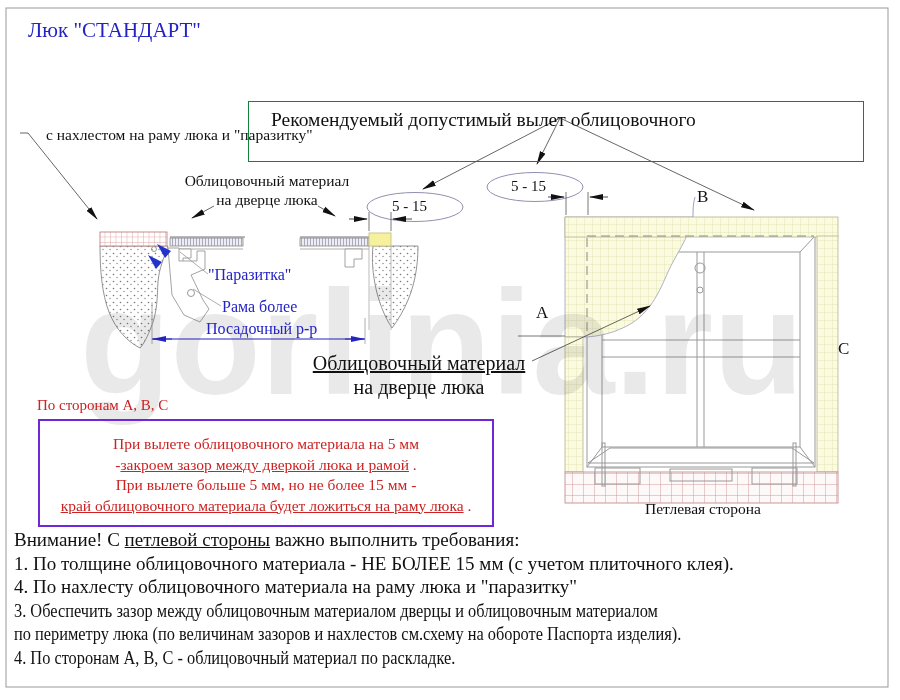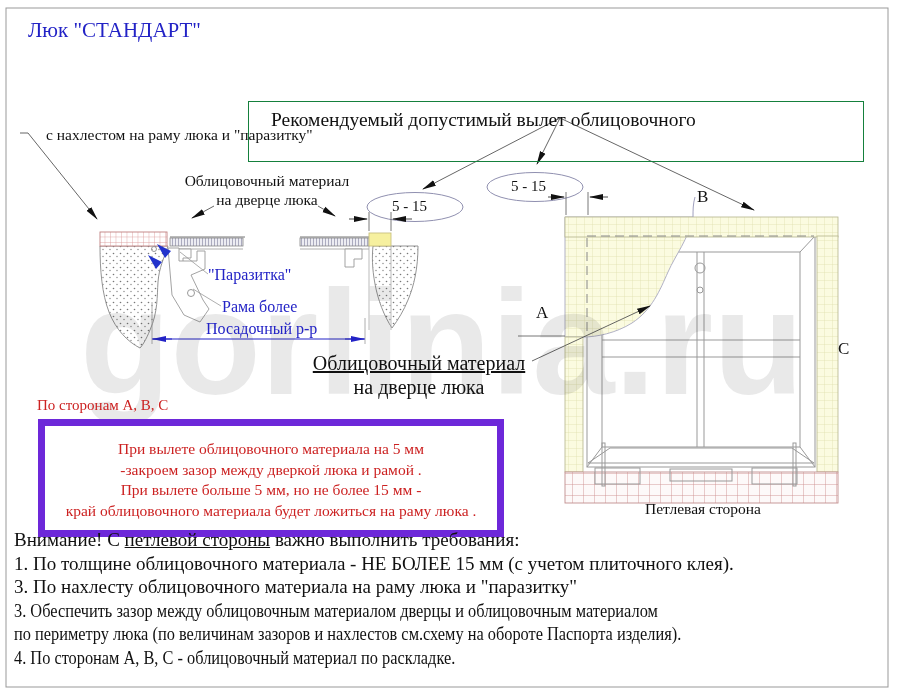--- a/index.html
+++ b/index.html
@@ -27,24 +27,24 @@
   #dim2{left:511px;top:178px;}
   .side-letter{font-size:17px;}
   #side-a{left:536px;top:303px;}
   #side-b{left:697px;top:187px;}
   #side-c{left:838px;top:339px;}
   #lbl-hinge-side{left:628px;top:500px;width:150px;text-align:center;font-size:15.5px;}
   #label-door-big{left:303px;top:352px;width:232px;text-align:center;font-size:20px;line-height:23.5px;}
   #label-door-big .u1{text-decoration:underline;}
   .red{color:#cc2222;margin-top:8px;}
   #red-heading{left:37px;top:389px;font-size:15px;}
-  #red-box{left:38px;top:411px;width:452px;height:104px;border:7px solid #6d28d9;z-index:3;}
+  #red-box{left:38px;top:411px;width:452px;height:104px;border:2px solid #6d28d9;z-index:3;}
   #red-box .ln{font-size:15.5px;line-height:20.5px;text-align:center;white-space:nowrap;}
   #red-box .pad{padding-top:13px;}
-  #red-box .u{text-align:right;}
+  #red-box .u{text-decoration:underline;text-align:right;}
   #req{left:14px;top:528px;width:870px;}
   #req .ln{font-size:19px;line-height:23.5px;white-space:nowrap;}
   #req .cond{transform:scaleX(0.86);transform-origin:left top;}
   #req .u{text-decoration:underline;}
 </style>
 </head>
 <body>
 
 <div id="page">
 
@@ -216,19 +216,19 @@
   <div class="abs red" id="red-box">
     <div class="ln pad">При вылете облицовочного материала  на 5 мм</div>
     <div class="ln"><span>-</span><span class="u">закроем зазор между дверкой люка и рамой</span><span> .</span></div>
     <div class="ln">При вылете больше 5 мм, но не более 15 мм -</div>
     <div class="ln"><span class="u">край облицовочного материала будет ложиться на раму люка</span><span> .</span></div>
   </div>
 
   <div class="txt" id="req">
     <div class="ln"><span>Внимание! С </span><span class="u">петлевой стороны</span><span> важно выполнить требования:</span></div>
     <div class="ln">1. По толщине облицовочного материала - НЕ БОЛЕЕ 15 мм (с учетом плиточного клея).</div>
-    <div class="ln">3. По нахлесту облицовочного материала на раму люка и "паразитку"</div>
+    <div class="ln">4. По нахлесту облицовочного материала на раму люка и "паразитку"</div>
     <div class="ln cond">3. Обеспечить зазор между облицовочным материалом дверцы и облицовочным материалом</div>
     <div class="ln cond"> по периметру люка (по величинам зазоров и нахлестов см.схему на обороте Паспорта изделия).</div>
     <div class="ln cond">4. По сторонам А, В, С - облицовочный материал по раскладке.</div>
   </div>
 
 </div>
 
 </body></html>

